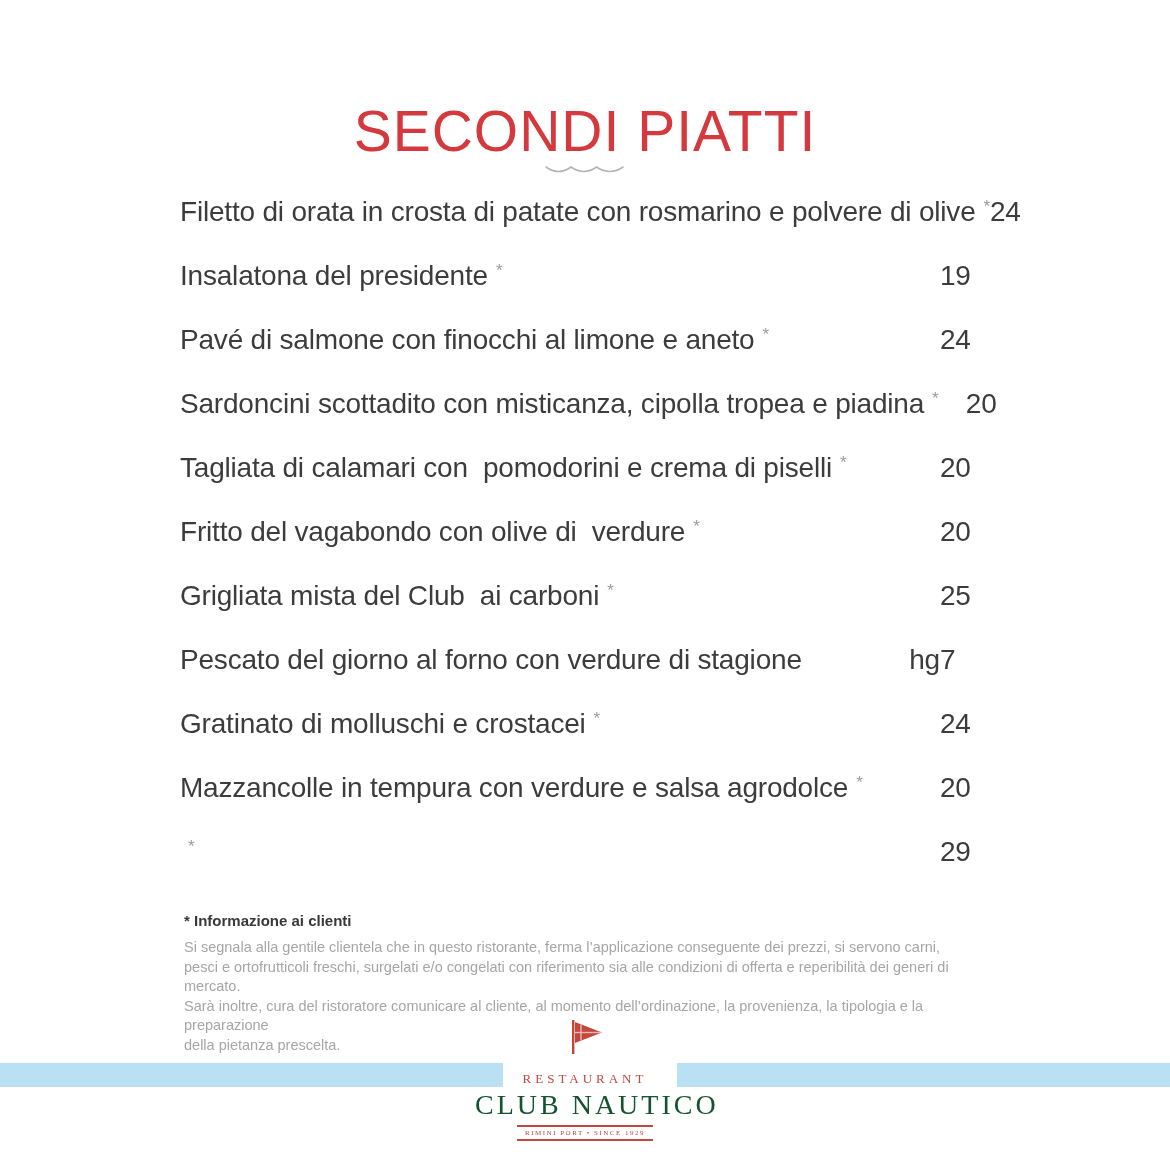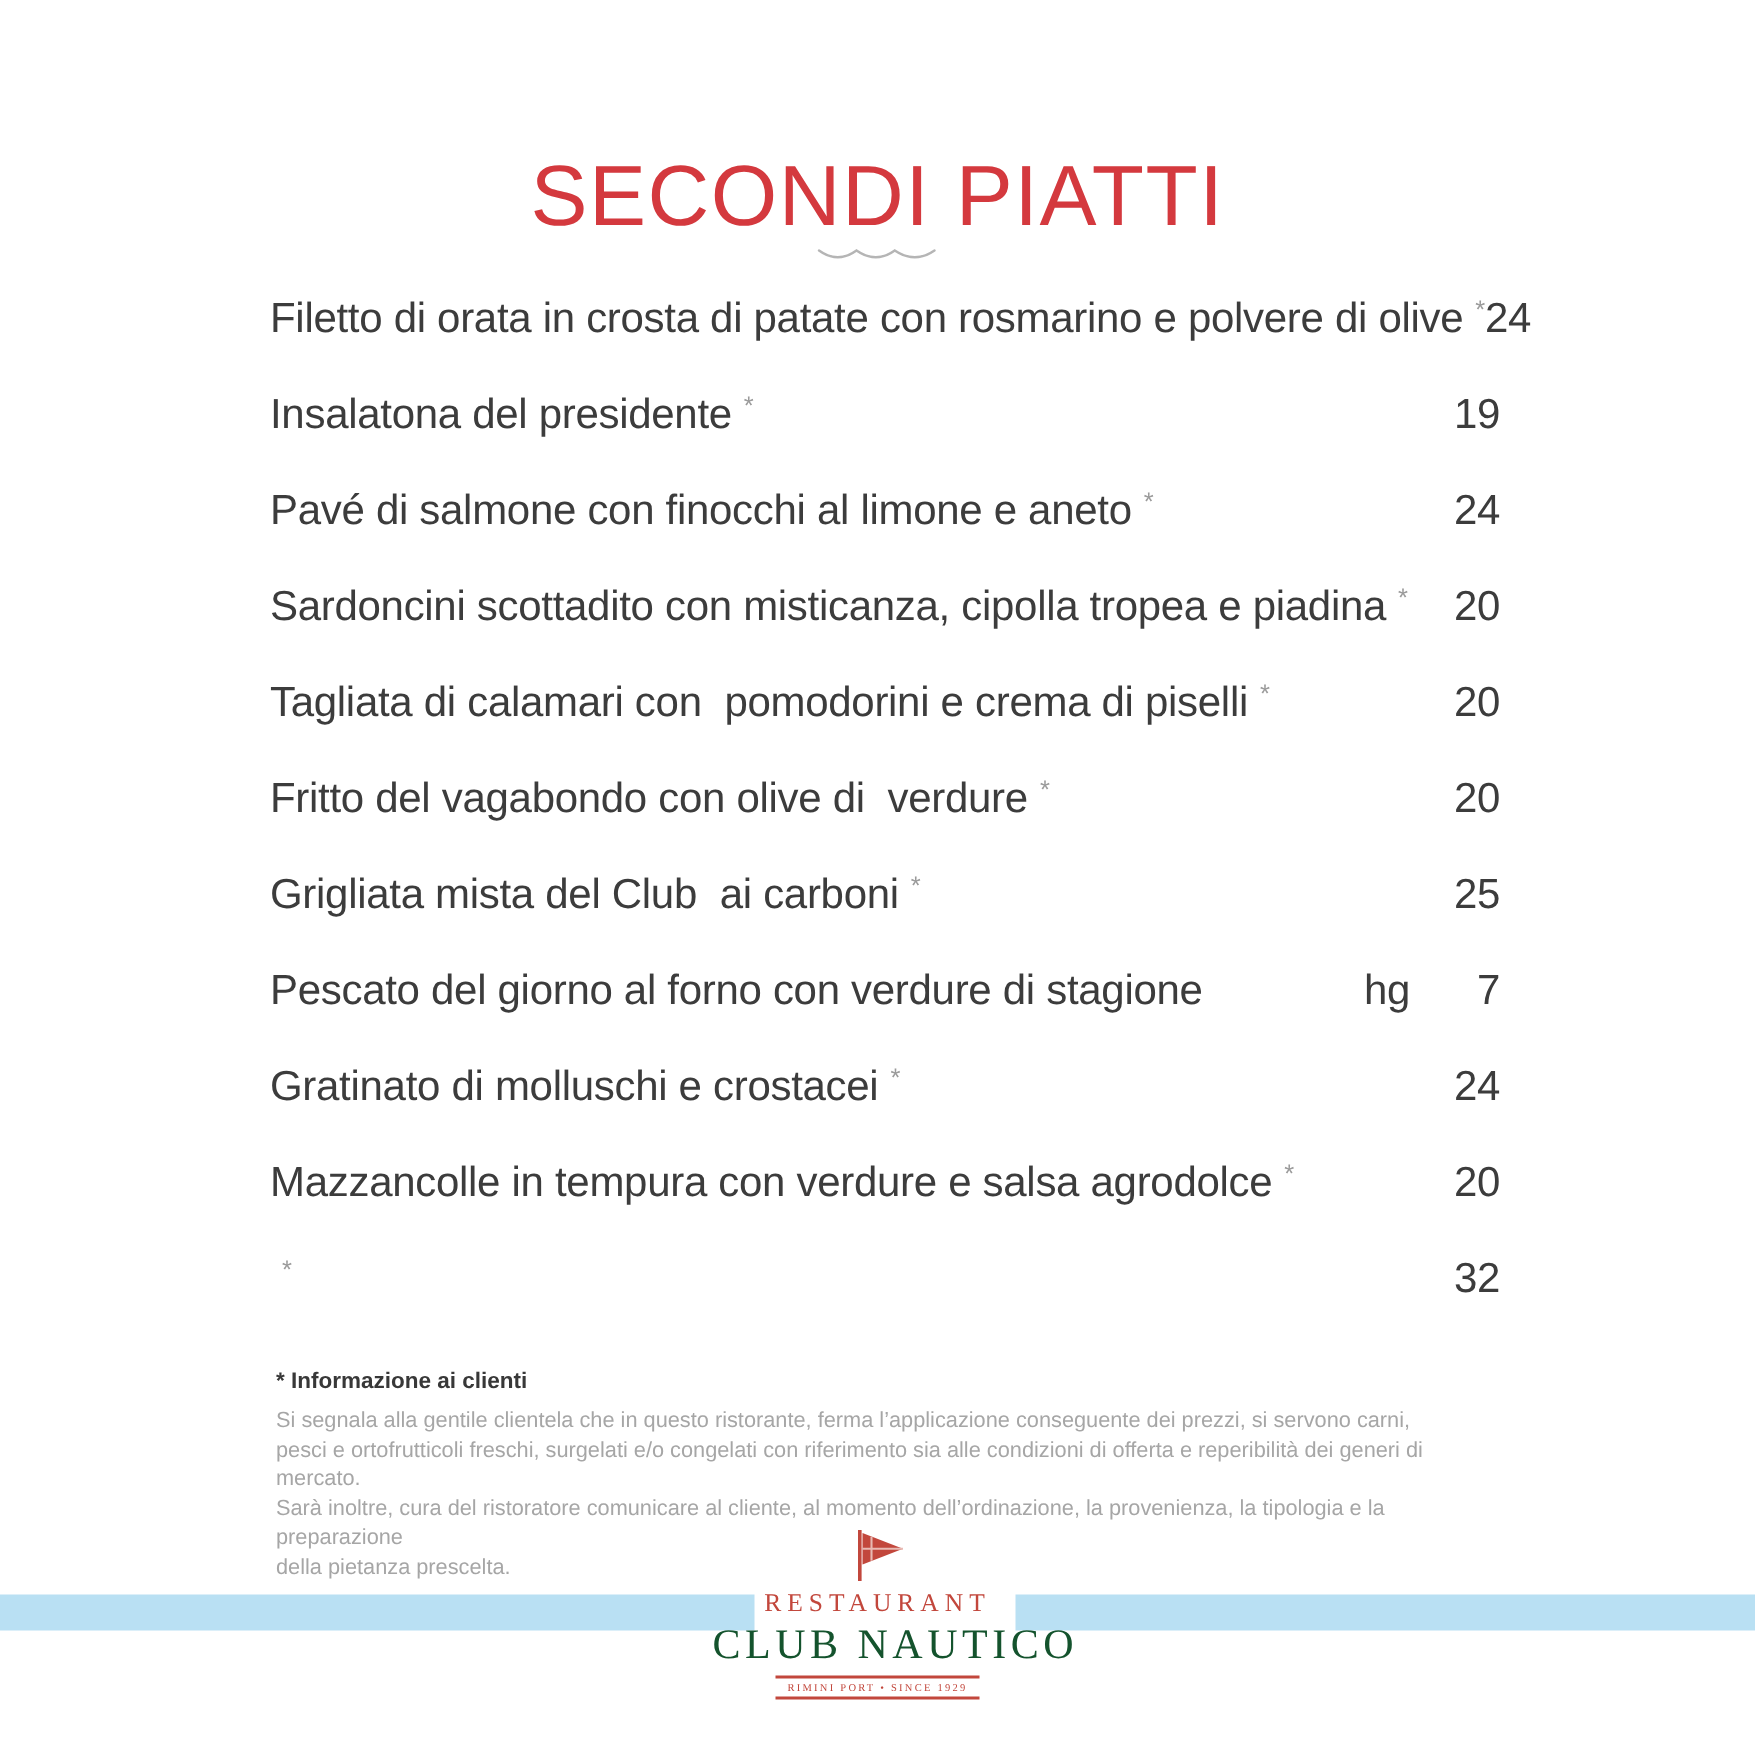--- a/index.html
+++ b/index.html
@@ -54,21 +54,21 @@
   .dish { white-space: pre; }
   .ast {
     color: #9b9b9b;
     font-size: 17px;
     margin-left: 8px;
     position: relative;
     top: -9px;
   }
   .spacer { flex: 1 1 auto; }
   .unit { width: 48px; text-align: right; white-space: pre; }
-  .price { width: 60px; text-align: right; }
+  .price { width: 60px; }
 
   
   .footnote {
     position: absolute;
     left: 184px;
     top: 912px;
     width: 820px;
   }
   .footnote-heading {
     font-size: 15px;
@@ -99,24 +99,24 @@
     top: 1019px;
     left: 50%;
     transform: translateX(-50%);
     z-index: 2;
     text-align: center;
     width: 220px;
   }
   .flag-wrap { height: 36px; }
   .restaurant-label {
     font-family: "Liberation Serif", serif;
-    font-size: 17px;
+    font-size: 13px;
     letter-spacing: 4px;
     color: #c2473c;
-    margin-top: 4px;
+    margin-top: 16px;
   }
   .club-name {
     font-family: "Liberation Serif", serif;
     font-size: 28px;
     letter-spacing: 3px;
     color: #14532d;
     margin-top: 2px;
     white-space: nowrap;
   }
   .ribbon {
@@ -222,21 +222,21 @@
         <span class="ast">*</span>
       <span class="spacer"></span>
       <span class="unit"></span>
       <span class="price">20</span>
     </div>
 
     <div class="row">
         <span class="ast">*</span>
       <span class="spacer"></span>
       <span class="unit"></span>
-      <span class="price">32</span>
+      <span class="price">29</span>
     </div>
 
   </div>
 
   <div class="footnote">
     <div class="footnote-heading">* Informazione ai clienti</div>
     <div class="footnote-line">Si segnala alla gentile clientela che in questo ristorante, ferma l’applicazione conseguente dei prezzi, si servono carni,</div>
     <div class="footnote-line">pesci e ortofrutticoli freschi, surgelati e/o congelati con riferimento sia alle condizioni di offerta e reperibilità dei generi di mercato.</div>
     <div class="footnote-line">Sarà inoltre, cura del ristoratore comunicare al cliente, al momento dell’ordinazione, la provenienza, la tipologia e la preparazione</div>
     <div class="footnote-line">della pietanza prescelta.</div>

